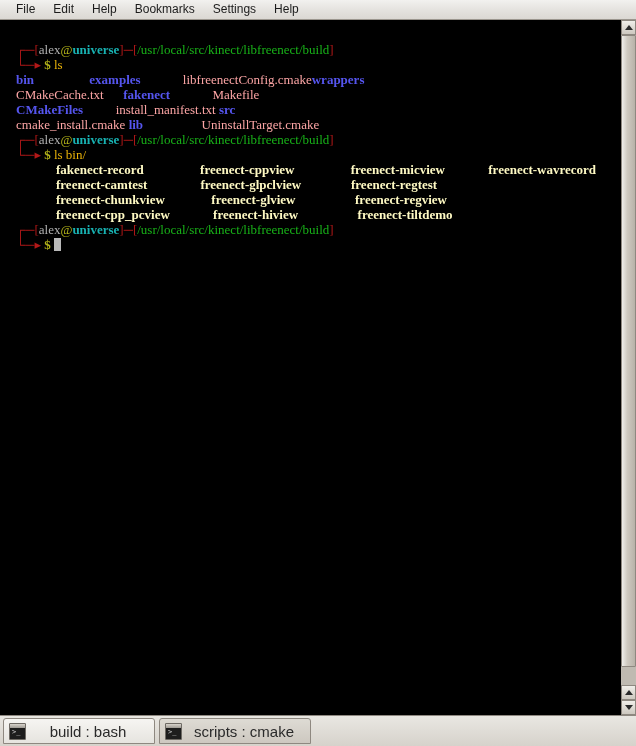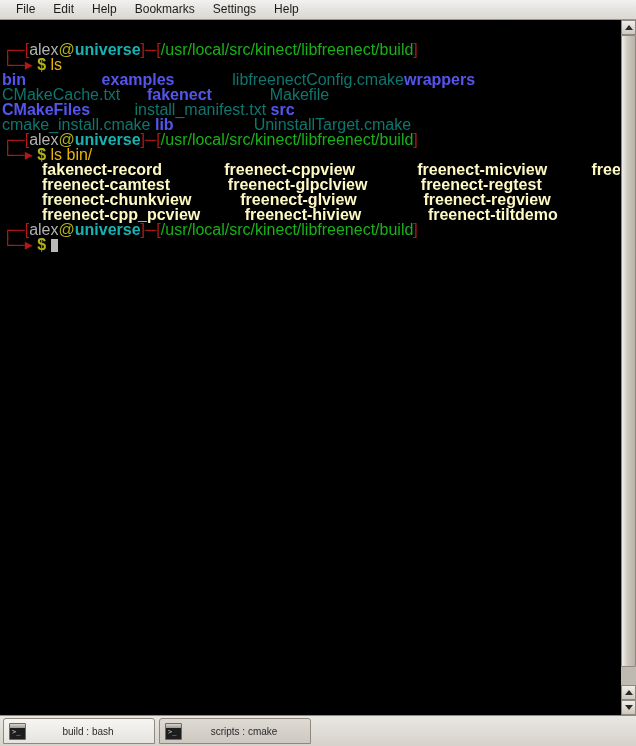--- a/index.html
+++ b/index.html
@@ -53,41 +53,41 @@
   }
   .terminal {
     flex: 1 1 auto;
     background: #000000;
     position: relative;
     overflow: hidden;
     padding: 0;
   }
   .screen {
     position: absolute;
-    left: 2px;
+    left: 16px;
     top: 22px;
     right: 0;
-    font-family: Liberation Sans, sans-serif;
-    font-size: 16px;
+    font-family: Liberation Serif, serif;
+    font-size: 13px;
     line-height: 15px;
     white-space: pre;
     letter-spacing: 0px;
   }
   .line { height: 15px; white-space: pre; }
 
   
   .c-red      { color: #b21818; }
   .c-user     { color: #b2b2b2; }
   .c-at       { color: #b2b218; }
   .c-host     { color: #18b2b2; font-weight: bold; }
   .c-path     { color: #18b218; }
   .c-dollar   { color: #b2b218; font-weight: bold; }
   .c-cmd      { color: #eab308; }
   .c-dir      { color: #5555ee; font-weight: bold; }
-  .c-file     { color: #0f766e; }
+  .c-file     { color: #fca5a5; }
   .c-exec     { color: #fef9c3; font-weight: bold; padding-left: 40px; }
 
   .cursor {
     display: inline-block;
     width: 7.3px;
     height: 13px;
     background: #b9b9b9;
     vertical-align: -2px;
   }
 
@@ -157,21 +157,21 @@
     box-sizing: border-box;
     background: linear-gradient(to bottom, #dedbd4 0%, #cdc8c0 100%);
     min-width: 152px;
     cursor: default;
   }
   .tab.active {
     background: linear-gradient(to bottom, #f6f5f2 0%, #e6e4df 100%);
   }
   .tab-label {
     font-family: "Liberation Sans", sans-serif;
-    font-size: 10px;
+    font-size: 15px;
     color: #2a2a2a;
     flex: 1 1 auto;
     text-align: center;
     white-space: nowrap;
   }
   .tab-icon {
     width: 17px; height: 17px;
     flex: 0 0 17px;
     border: 1px solid #6e6a64;
     background: #1d1d1d;

